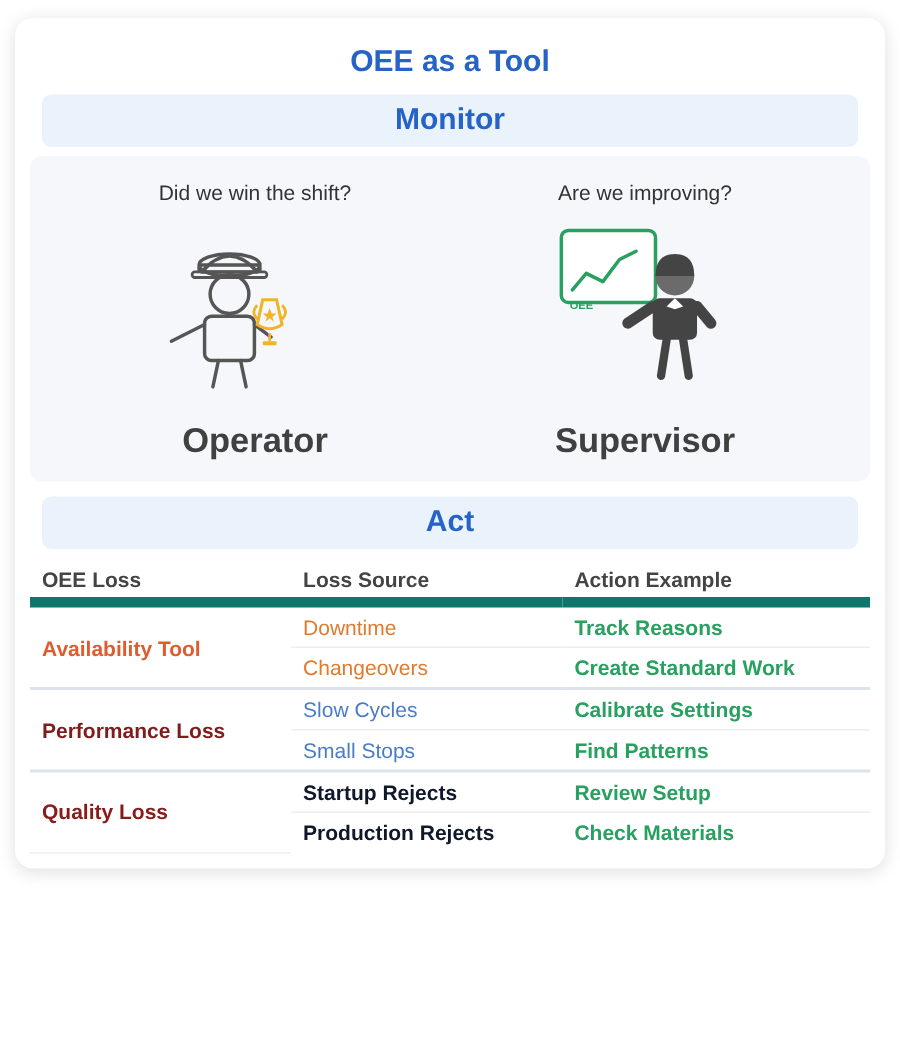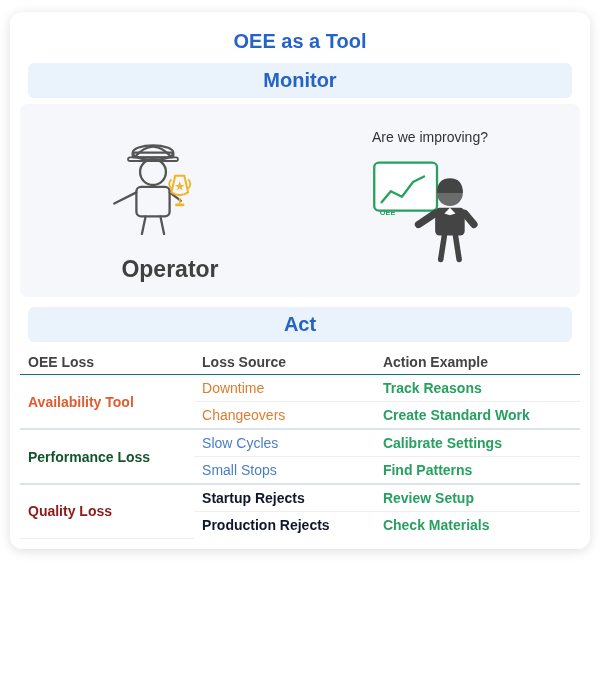--- a/index.html
+++ b/index.html
@@ -93,40 +93,40 @@
       width: 100%;
       border-collapse: collapse;
       font-size: 14px;
     }
 
     .act-table thead tr th {
       font-weight: 600;
       color: #444;
       padding: 6px 8px 4px 8px;
       text-align: left;
-      border-bottom: 1px solid #0f766e;
+      border-bottom: 7px solid #0f766e;
     }
 
     .act-table tbody tr td {
       padding: 5px 8px;
       vertical-align: middle;
     }
 
     .act-table tbody tr:not(:last-child) td {
       border-bottom: 1px solid #eee;
     }
 
     .oee-loss-cell {
       font-weight: 700;
       font-size: 14px;
       vertical-align: middle;
     }
 
     .loss-availability { color: #e05c2e; }
-    .loss-performance  { color: #14532d; }
+    .loss-performance  { color: #7f1d1d; }
     .loss-quality      { color: #8b1a1a; }
 
     .loss-source-orange { color: #e07b2e; font-weight: 500; }
     .loss-source-blue   { color: #4a7dc7; font-weight: 500; }
     .loss-source-purple { color: #0f172a; font-weight: 700; }
 
     .action-green { color: #27a060; font-weight: 600; }
 
     .row-span-cell {
       vertical-align: middle;
@@ -149,20 +149,21 @@
 <div class="card">
 
   <div class="main-title">OEE as a Tool</div>
 
   <div class="section-label">Monitor</div>
 
   <div class="monitor-section">
     <div class="monitor-row">
 
       <div class="monitor-person">
+        <div class="monitor-question">Did we win the shift?</div>
         <div class="monitor-icon">
 
           <svg class="operator-svg" viewBox="0 0 130 130" xmlns="http://www.w3.org/2000/svg">
 
             <ellipse cx="52" cy="30" rx="22" ry="8" fill="none" stroke="#555" stroke-width="2.5"></ellipse>
             <rect x="30" y="30" width="44" height="5" rx="2" fill="none" stroke="#555" stroke-width="2.5"></rect>
             <path d="M32 35 Q52 12 72 35" fill="none" stroke="#555" stroke-width="2.5"></path>
 
             <rect x="25" y="35" width="54" height="4" rx="2" fill="none" stroke="#555" stroke-width="2"></rect>
 
@@ -216,20 +217,21 @@
             <polygon points="92,54 86,60 92,62 98,60" fill="white"></polygon>
 
             <path d="M76 60 L58 72" stroke="#444" stroke-width="8" stroke-linecap="round"></path>
 
             <path d="M108 60 L118 72" stroke="#444" stroke-width="8" stroke-linecap="round"></path>
 
             <line x1="86" y1="84" x2="82" y2="110" stroke="#444" stroke-width="6" stroke-linecap="round"></line>
             <line x1="98" y1="84" x2="102" y2="110" stroke="#444" stroke-width="6" stroke-linecap="round"></line>
           </svg>
         </div>
+        <div class="monitor-name">Supervisor</div>
       </div>
 
     </div>
   </div>
 
   <div class="section-label">Act</div>
 
   <div class="act-section">
     <table class="act-table">
       <thead>

